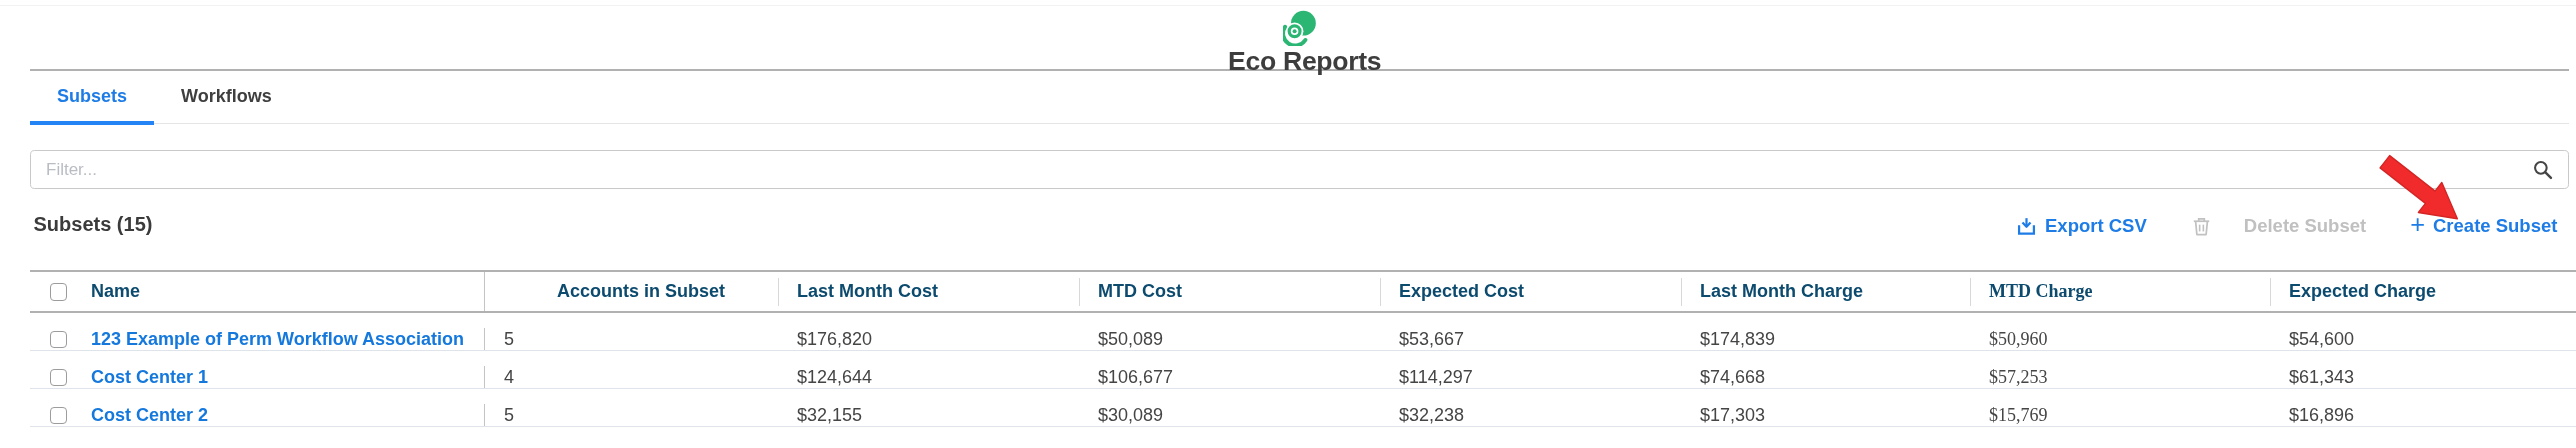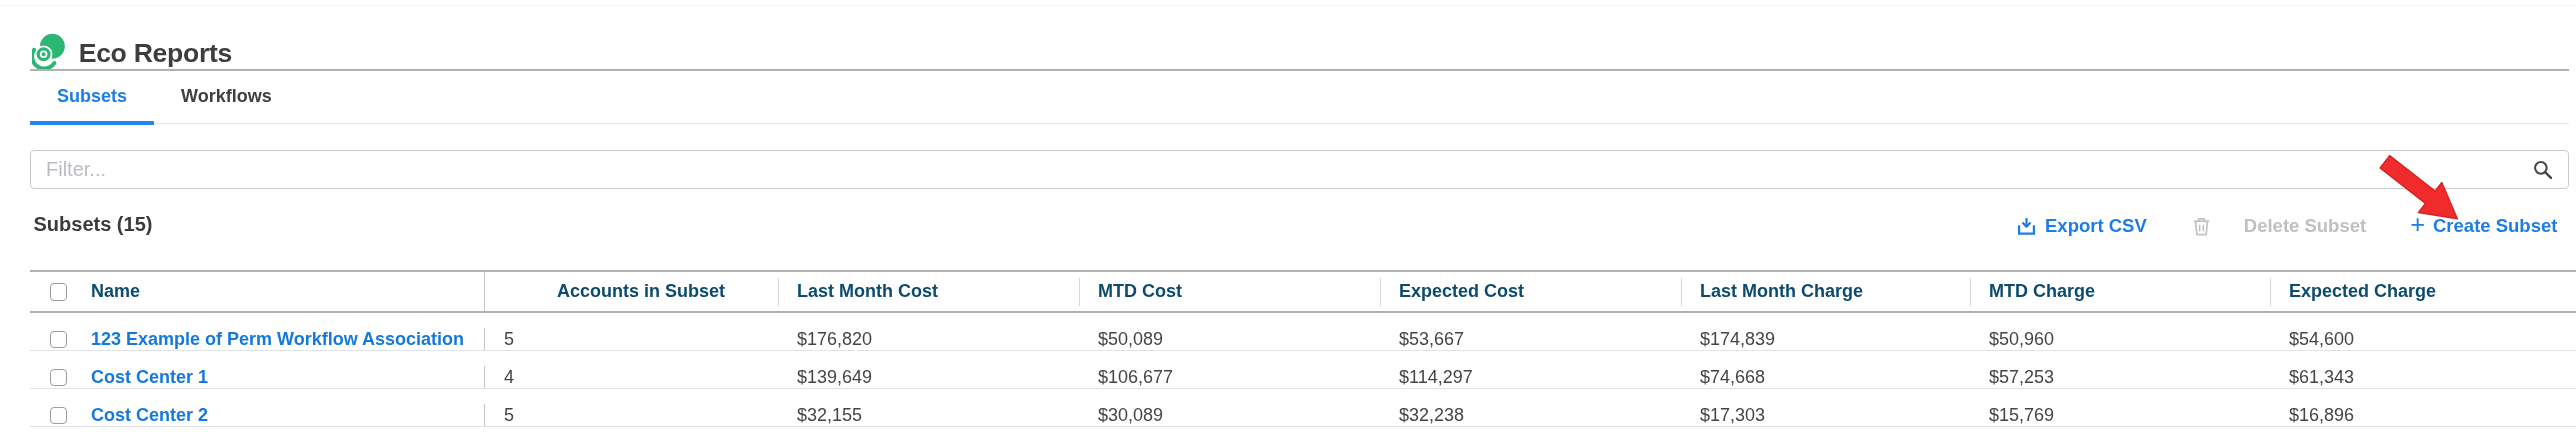--- a/index.html
+++ b/index.html
@@ -6,34 +6,34 @@
   html,body { width:2576px; height:448px; background:#ffffff; overflow:hidden;
               font-family:"Liberation Sans", sans-serif; color:#414141; }
   .page { position:relative; width:2576px; height:448px; }
 
   .top-strip { height:6.4px; border-bottom:1.2px solid #f2f2f2; }
 
   .content-margin { margin:0 7px 0 30px; }
 
   
   .app-header { height:65px; border-bottom:2.9px solid #b1b1b1;
-                display:flex; align-items:flex-end; }
+                display:flex; align-items:center;flex-direction:column; }
   .logo { width:36px; height:40px; margin-left:2.3px; flex:0 0 auto; }
   .app-title { margin-left:10.4px; font-size:26.6px; font-weight:700; color:#3d3d3d; letter-spacing:-0.3px; }
 
   
   .tabs { height:53px; border-bottom:1.7px solid #e5e5e5; display:flex; align-items:stretch; }
   .tab { display:flex; align-items:center; padding:0 27px; font-size:18px; font-weight:700;
          color:#3f3f3f; cursor:pointer; border-bottom:4px solid transparent; margin-bottom:-1.7px; }
   .tab.active { color:#1e7ce6; border-bottom-color:#2483f5; }
 
   
   .filter-box { margin-top:26px; height:39px; border:1.2px solid #c9c9c9; border-radius:4.6px;
                 display:flex; align-items:center; background:#fff; }
-  .filter-box input { flex:1; border:none; outline:none; font-size:20px; padding:0 15px;
+  .filter-box input { flex:1; border:none; outline:none; font-size:17px; padding:0 15px;
                       font-family:inherit; color:#3f3f3f; background:transparent; }
   .filter-box input::placeholder { color:#b9bdc3; }
   .search-icon { flex:0 0 auto; margin-right:14px; display:flex; cursor:pointer; }
 
   
   .section-bar { padding-top:24px; height:81px; display:flex; align-items:flex-start;
                  justify-content:space-between; }
   .section-title { font-size:20px; font-weight:700; color:#3b3b3b; margin-left:3.5px; }
   .actions { display:flex; align-items:center; column-gap:44px; margin-right:11.6px; }
   .action-btn { display:flex; align-items:center; font-size:18.5px; font-weight:700;
@@ -51,21 +51,21 @@
   .thead .cell { font-weight:700; color:#0c4a6e;text-align:center; }
   .trow  .cell { color:#454545;margin-top:15px; }
 
   .c-name   { flex:0 0 455px; padding-left:0; display:flex; align-items:center;
               border-right:1.2px solid #c4c4c4; align-self:stretch; }
   .c-acc    { flex:0 0 293px; }
   .c-lmc    { flex:0 0 301px; }
   .c-mtdc   { flex:0 0 301px; }
   .c-ec     { flex:0 0 301px; }
   .c-lmch   { flex:0 0 289px; }
-  .c-mtdch  { flex:0 0 300px; }
+  .c-mtdch  { flex:0 0 300px;font-family:Liberation Serif, serif; }
   .c-ech    { flex:1 1 auto; }
 
   .thead .cell.sep { position:relative; align-self:stretch; display:flex; align-items:center; }
   .thead .cell.sep::before { content:''; position:absolute; left:0; top:5.2px; bottom:5.2px;
                              width:1.2px; background:#d8d8d8; }
   .thead .cell.last::after { content:''; position:absolute; right:0; top:5.2px; bottom:5.2px;
                              width:1.2px; background:#d8d8d8; }
 
   .checkbox { width:17.3px; height:17.3px; border:1.7px solid #9c9c9c; border-radius:4px;
               background:#fff; margin-left:19.6px; flex:0 0 auto; cursor:pointer; }
@@ -173,21 +173,21 @@
       <div class="cell c-mtdch">$50,960</div>
       <div class="cell c-ech">$54,600</div>
     </div>
 
     <div class="trow">
       <div class="cell c-name">
         <div class="checkbox"></div>
         <a class="row-link name-text">Cost Center 1</a>
       </div>
       <div class="cell c-acc">4</div>
-      <div class="cell c-lmc">$139,649</div>
+      <div class="cell c-lmc">$124,644</div>
       <div class="cell c-mtdc">$106,677</div>
       <div class="cell c-ec">$114,297</div>
       <div class="cell c-lmch">$74,668</div>
       <div class="cell c-mtdch">$57,253</div>
       <div class="cell c-ech">$61,343</div>
     </div>
 
     <div class="trow">
       <div class="cell c-name">
         <div class="checkbox"></div>

